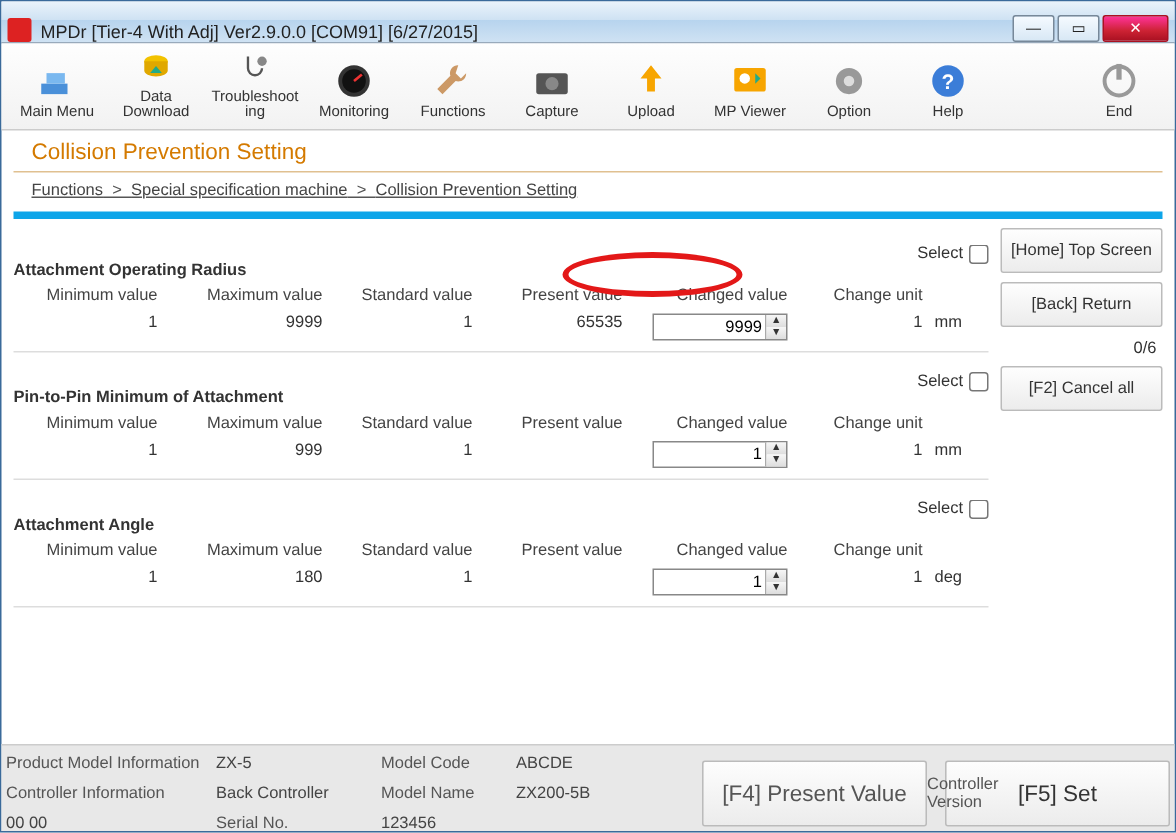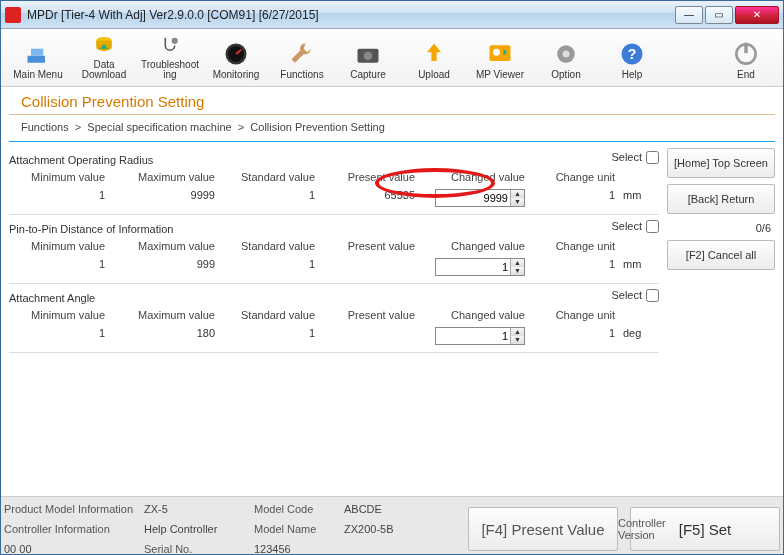--- a/index.html
+++ b/index.html
@@ -1,37 +1,37 @@
 <!DOCTYPE html>
 <html><head>
 <meta charset="utf-8">
 <style>
 * { box-sizing: border-box; margin: 0; padding: 0; font-family: "Segoe UI", Tahoma, sans-serif; }
 body { background: #5a8fbf; width: 784px; height: 555px; overflow: hidden; position: relative; }
 .window { position: absolute; inset: 0; border: 1px solid #3a6a9a; background: #fff; display: flex; flex-direction: column; box-shadow: 0 0 8px rgba(0,0,0,0.4); }
-.titlebar { height: 28px; background: linear-gradient(#eaf3fb,#cfe2f3 45%,#b7d4ee 46%,#cfe2f3); display: flex; align-items: center; padding: 0 4px; border-bottom: 1px solid #9ab; font-size: 12px; color: #222; }
+.titlebar { height: 28px; background: linear-gradient(#eaf3fb,#cfe2f3 45%,#b7d4ee 46%,#cfe2f3); display: flex; align-items: flex-end; padding: 0 4px; border-bottom: 1px solid #9ab; font-size: 12px; color: #222; }
 .titlebar .appicon { width: 16px; height: 16px; background: #d22; margin-right: 6px; border-radius: 2px; }
 .titlebar .title { flex: 1; }
 .winbtns { display: flex; gap: 2px; }
 .winbtn { width: 28px; height: 18px; border: 1px solid #789; border-radius: 2px; background: linear-gradient(#f5faff,#d8e8f5); display: flex; align-items: center; justify-content: center; font-size: 10px; cursor: pointer; }
 .winbtn.close { background: linear-gradient(#f39,#c23 60%,#a12); color: #fff; border-color: #a12; width: 44px; }
 .toolbar { height: 58px; background: linear-gradient(#fefefe,#f2f2f2); border-bottom: 1px solid #ccc; display: flex; align-items: center; padding: 2px 4px; }
 .tbtn { width: 66px; height: 52px; display: flex; flex-direction: column; align-items: center; justify-content: flex-end; font-size: 10px; color: #333; cursor: pointer; border: 1px solid transparent; border-radius: 3px; padding-bottom: 2px; }
 .tbtn .ticon { width: 28px; height: 28px; margin-bottom: 2px; border-radius: 4px; }
 .tbtn .tlabel { text-align: center; line-height: 1.05; }
 .tbar-spacer { flex: 1; }
 .page-title { padding: 6px 12px 4px; font-size: 15px; color: #d47a00; border-bottom: 1px solid #e0c090; margin: 0 8px; }
-.breadcrumb { padding: 6px 12px 8px; font-size: 11px; color: #555; margin: 0 8px; border-bottom: 1px solid #0ea5e9; }
+.breadcrumb { padding: 6px 12px 8px; font-size: 11px; color: #555; margin: 0 8px; border-bottom: 5px solid #0ea5e9; text-decoration: underline; }
 .breadcrumb span { color: #444; }
 .content { flex: 1; display: flex; padding: 4px 8px 0 8px; gap: 8px; overflow: hidden; }
 .main { flex: 1; font-size: 11px; color: #333; }
 .side { width: 132px; display: flex; flex-direction: column; gap: 6px; padding-top: 2px; }
 .sidebtn { height: 30px; border: 1px solid #bbb; background: linear-gradient(#fefefe,#ececec); font-size: 11px; color: #333; cursor: pointer; border-radius: 2px; }
 .counter { text-align: right; font-size: 11px; color: #333; padding: 2px 4px 0 0; }
-.section-title { font-weight: normal; margin-top: 6px; padding: 2px 0; }
+.section-title { font-weight: bold; margin-top: 22px; padding: 2px 0; }
 .section-head { display: flex; align-items: center; }
 .section-head .sel { margin-left: auto; font-size: 11px; display: flex; align-items: flex-start; gap: 4px; }
 .cols { display: grid; grid-template-columns: 100px 110px 100px 100px 110px 90px 40px; font-size: 11px; }
 .cols.header { color: #444; padding: 2px 0; text-align: right; }
 .cols.values { padding: 2px 0 6px 0; border-bottom: 1px solid #ddd; }
 .cols div { padding: 1px 4px; }
 .right { text-align: right; }
 .spinner { display: inline-flex; align-items: center; border: 1px solid #888; height: 18px; background: #fff; }
 .spinner input { width: 74px; border: none; text-align: right; font-size: 11px; padding: 1px 2px; outline: none; }
 .spinner .arrows { width: 14px; display: flex; flex-direction: column; border-left: 1px solid #aaa; }
@@ -184,21 +184,21 @@
                   <span>▼</span>
                 </span>
         </span>
       </div>
       <div class="right">1</div>
       <div>mm</div>
     </div>
         </div>
         <div>
     <div class="section-head">
-      <div class="section-title">Pin-to-Pin Distance of Information</div>
+      <div class="section-title">Pin-to-Pin Minimum of Attachment</div>
       <div class="sel">
               <span>Select</span>
         <input type="checkbox" style="">
             </div>
     </div>
     <div class="cols header">
       <div>Minimum value</div>
       <div>Maximum value</div>
       <div>Standard value</div>
       <div>Present value</div>
@@ -272,21 +272,21 @@
     <div class="lab">Product Model Information</div>
     <div>ZX-5</div>
     <div class="lab">Model Code</div>
     <div>ABCDE</div>
     <div></div>
     <button class="bigbtn" style="grid-column:6">[F4] Present Value</button>
     <div style="grid-column:7"></div>
     <button class="bigbtn active" style="grid-column:8">[F5] Set</button>
 
     <div class="lab">Controller Information</div>
-    <div>Help Controller</div>
+    <div>Back Controller</div>
     <div class="lab">Model Name</div>
     <div>ZX200-5B</div>
     <div></div>
 
     <div class="lab">Controller Version</div>
     <div>00 00</div>
     <div class="lab">Serial No.</div>
     <div>123456</div>
     <div></div>
   </div>

